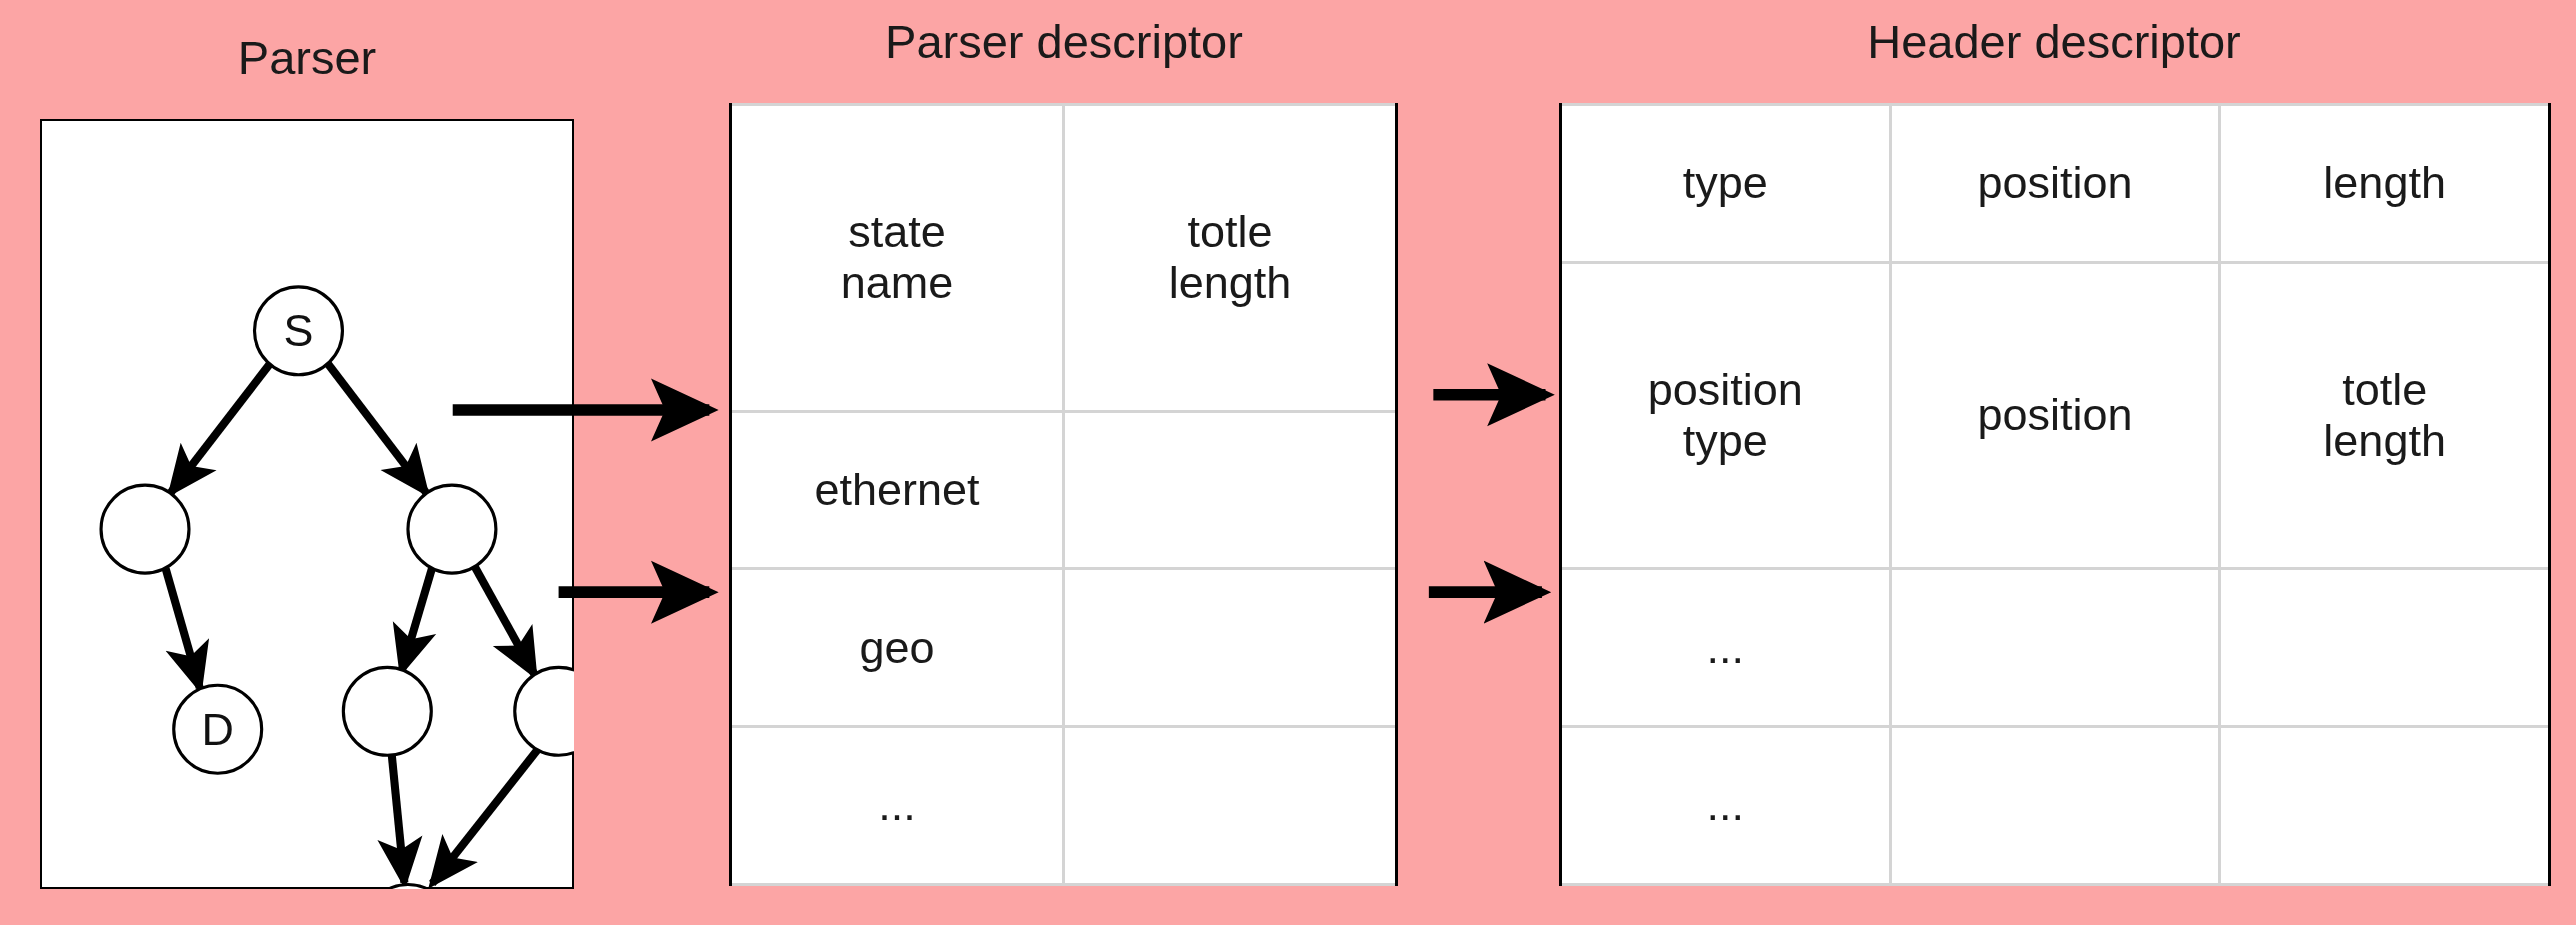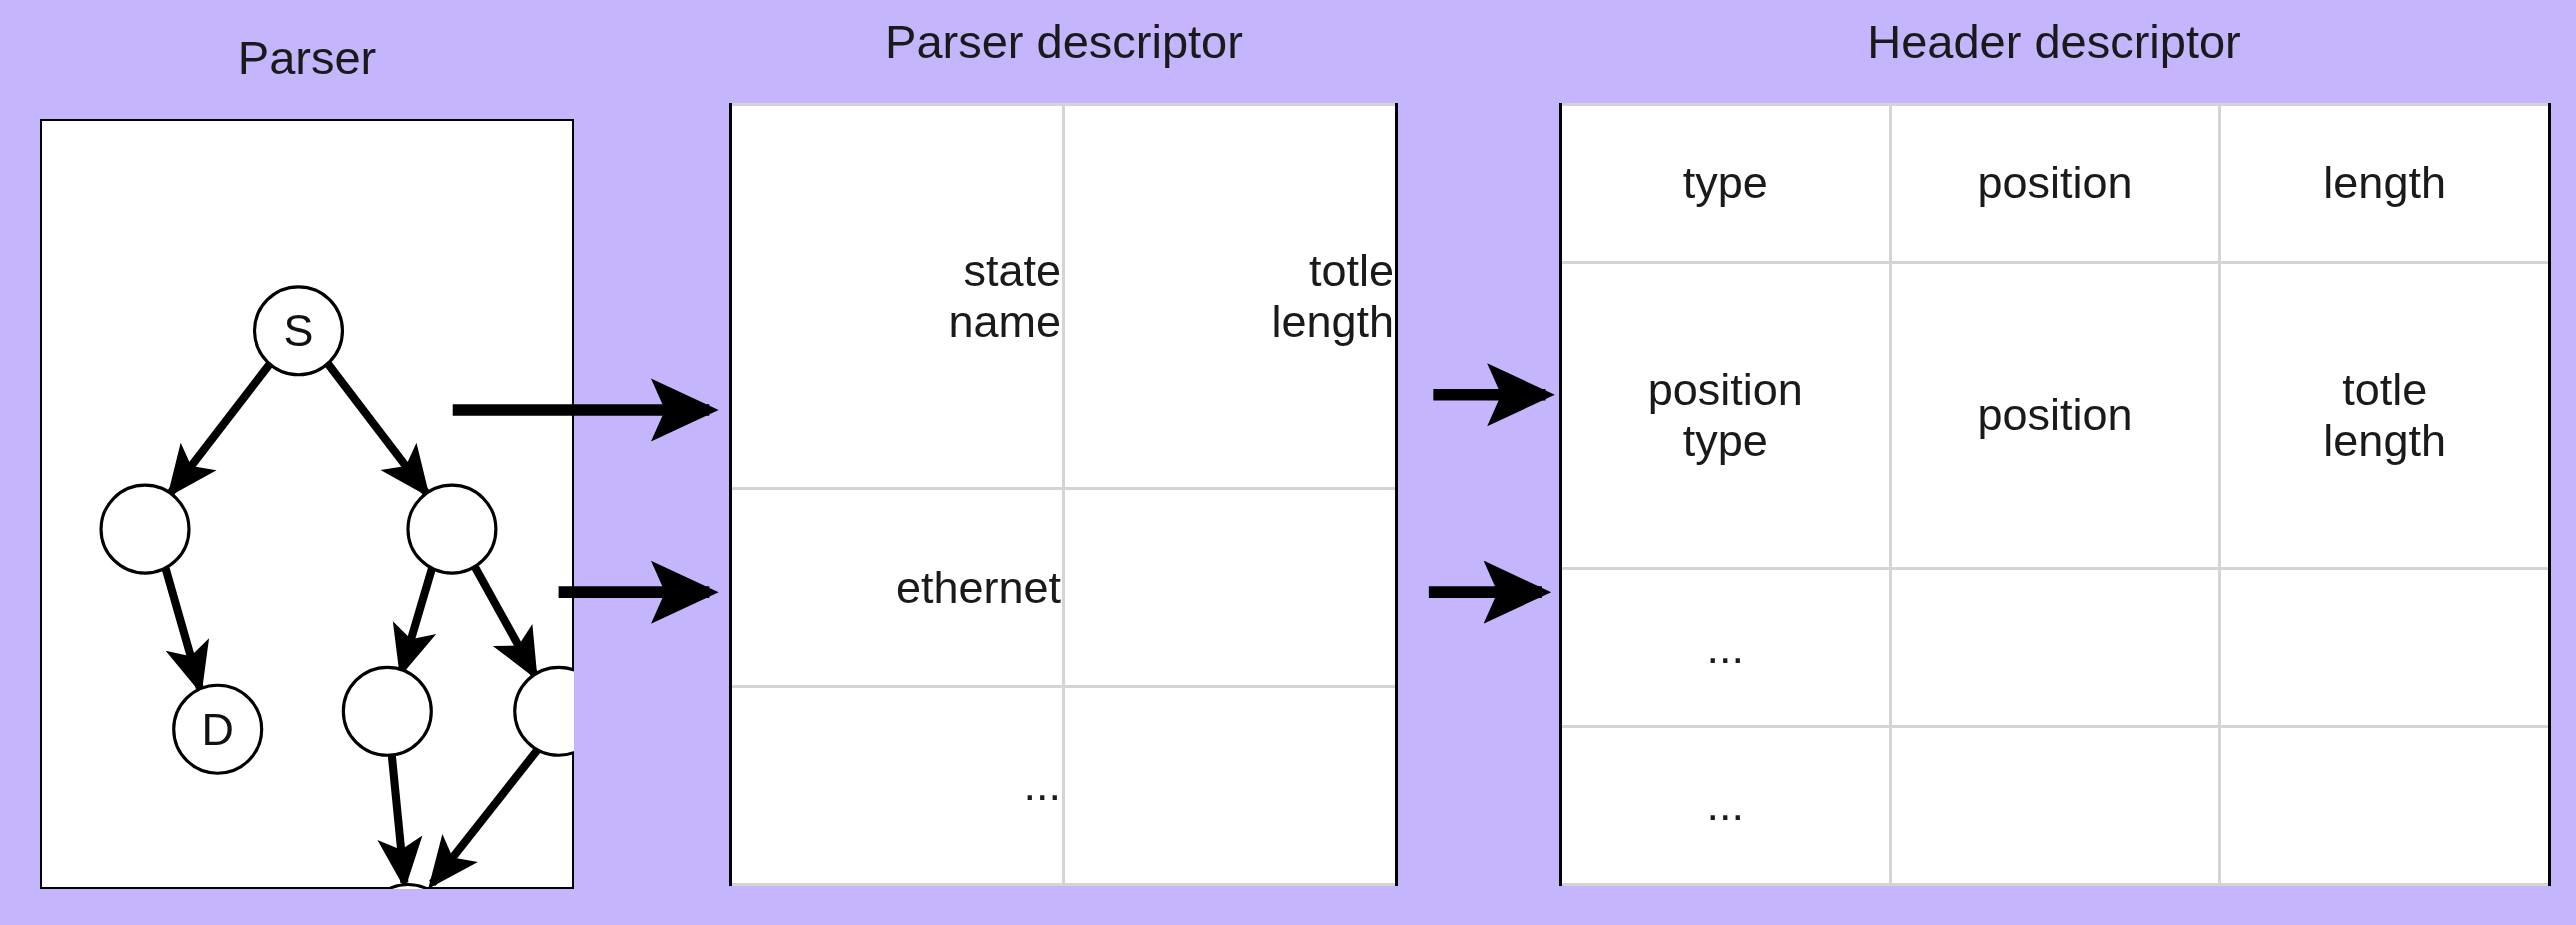--- a/index.html
+++ b/index.html
@@ -8,21 +8,21 @@
     background: #ffffff;
   }
   body {
     font-family: "Liberation Sans", sans-serif;
     color: #000000;
   }
   #canvas {
     position: relative;
     width: 2576px;
     height: 925px;
-    background: #c4b5fd;
+    background: #fca5a5;
     overflow: hidden;
   }
 
   
   .caption {
     position: absolute;
     font-size: 47px;
     line-height: 1;
     color: #1a1a1a;
     text-align: center;
@@ -108,21 +108,21 @@
     top: 103px;
     width: 669px;
     height: 783px;
   }
   #header-table {
     left: 1559px;
     top: 103px;
     width: 992px;
     height: 783px;
   }
-  #packet-table td { width: 50%; text-align: right; }
+  #packet-table td { width: 50%; }
   #header-table td { width: 33.333%; }
 
   .cell-lines { display: block; }
   .cell-lines span { display: block; }
 </style>
 </head>
 <body>
 
 <div id="canvas">
 
@@ -201,20 +201,24 @@
             <span>totle</span>
             <span>length</span>
           </span>
         </td>
       </tr>
       <tr>
         <td>ethernet</td>
         <td></td>
       </tr>
       <tr>
+        <td>geo</td>
+        <td></td>
+      </tr>
+      <tr>
         <td>...</td>
         <td></td>
       </tr>
     </tbody>
       </table>
   </div>
 
   <div class="desc-table" id="header-table">
     <div class="left-rail"></div>
     <div class="right-rail"></div>

